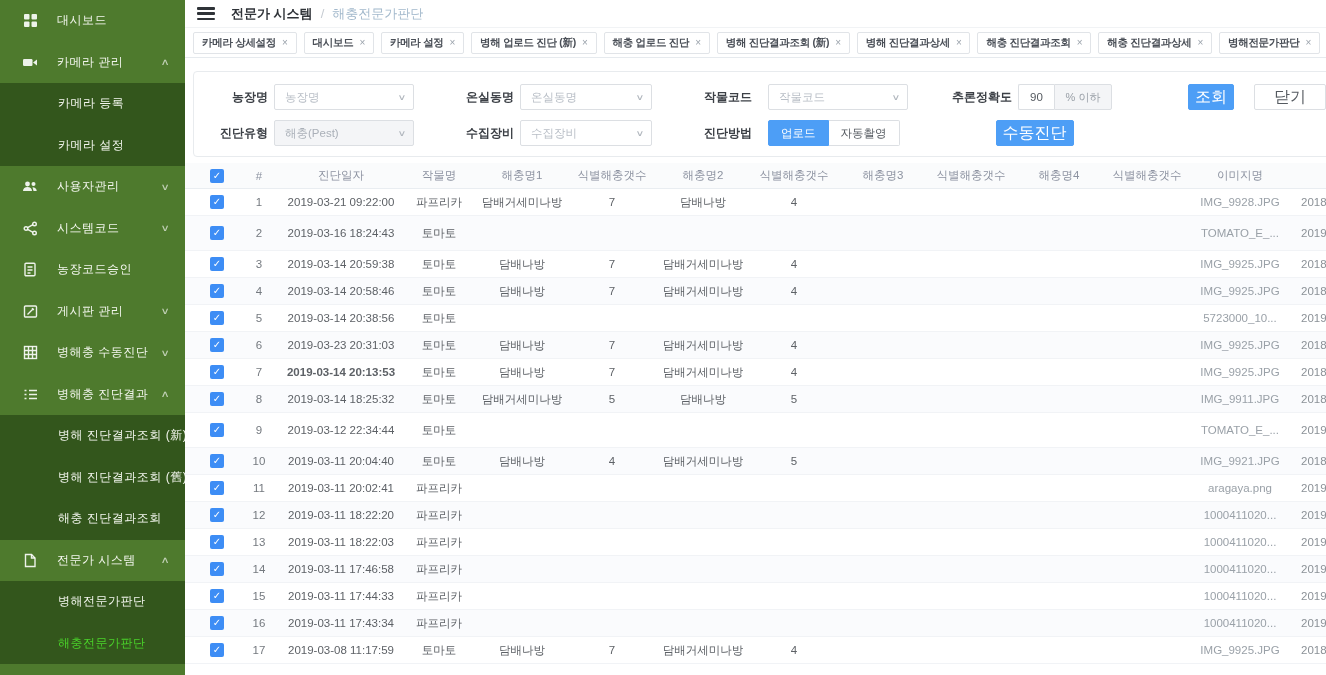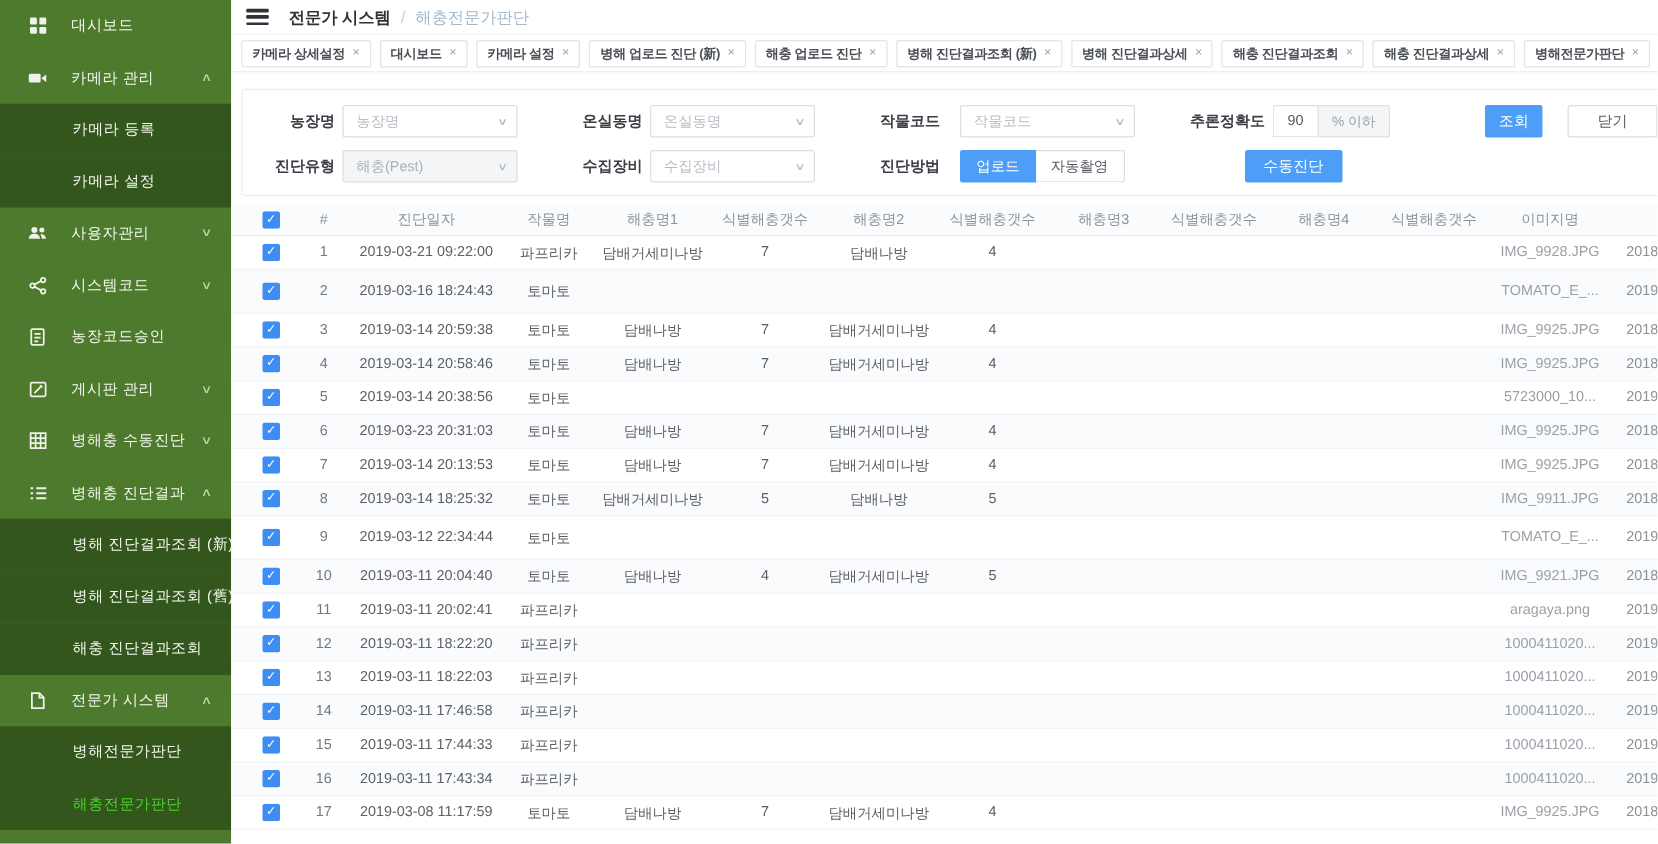--- a/index.html
+++ b/index.html
@@ -51,21 +51,21 @@
     text-align:center; font-size:11.5px; color:#555a60; margin-left:6px; outline:none;
     font-family:"Liberation Sans","DejaVu Sans",sans-serif; }
   .acc-addon { height:26px; width:58px; border:1px solid #dcdfe3; border-radius:0 2px 2px 0; background:#f4f5f7;
     color:#9aa0a8; font-size:11px; display:flex; align-items:center; justify-content:center; }
   .segmented { display:flex; margin-left:16px; }
   .seg-btn { height:26px; padding:0 12px; font-size:11.5px; display:flex; align-items:center; cursor:pointer;
     border:1px solid #dcdfe3; background:#fff; color:#555a60; }
   .seg-btn:first-child { border-radius:2px 0 0 2px; }
   .seg-btn:last-child { border-radius:0 2px 2px 0; border-left:none; }
   .seg-btn.on { background:var(--accent-blue,#4d9ef6); border-color:var(--accent-blue,#4d9ef6); color:#fff; }
-  .btn { height:26px; border-radius:2px; font-size:12px; cursor:pointer; display:inline-flex; align-items:center; justify-content:center;
+  .btn { height:26px; border-radius:2px; font-size:16px; cursor:pointer; display:inline-flex; align-items:center; justify-content:center;
     font-family:"Liberation Sans","DejaVu Sans",sans-serif; border:1px solid transparent; }
   .btn-blue { background:var(--accent-blue,#4d9ef6); color:#fff; border-color:var(--accent-blue,#4d9ef6); }
   .btn-download { width:78px; margin-left:96px; }
   .btn-search { position:absolute; top:12px; left:994px; width:46px; }
   .btn-close { position:absolute; top:12px; left:1060px; width:72px; background:#fff; border:1px solid #dcdfe3; color:#555a60; }
 
   
   .table { margin-top:6px; width:1284px; }
   .t-row { display:flex; align-items:center; padding-left:12px; border-bottom:1px solid #f1f3f6; }
   .t-head { height:26px; background:#fafbfc; border-bottom:1px solid #e9edf1; }
@@ -449,21 +449,21 @@
             <div class="t-cell" style="width: 88px;"></div>
             <div class="t-cell" style="width: 88px;"></div>
             <div class="t-cell img-col" style="width: 98px;">IMG_9925.JPG</div>
             <div class="t-cell cut-col" style="width: 80px;">2018</div>
           </div>
           <div class="t-body-row t-row">
             <div class="t-cell" style="width: 40px;">
               <div class="cb">✓</div>
             </div>
             <div class="t-cell num-col" style="width: 44px;">7</div>
-            <div class="t-cell" style="width: 120px;">2019-03-14 20:13:53</div>
+            <div class="t-cell" style="width: 120px; font-weight: bold;">2019-03-14 20:13:53</div>
             <div class="t-cell" style="width: 76px;">토마토</div>
             <div class="t-cell" style="width: 90px;">담배나방</div>
             <div class="t-cell" style="width: 90px;">7</div>
             <div class="t-cell" style="width: 92px;">담배거세미나방</div>
             <div class="t-cell" style="width: 90px;">4</div>
             <div class="t-cell" style="width: 88px;"></div>
             <div class="t-cell" style="width: 88px;"></div>
             <div class="t-cell" style="width: 88px;"></div>
             <div class="t-cell" style="width: 88px;"></div>
             <div class="t-cell img-col" style="width: 98px;">IMG_9925.JPG</div>

